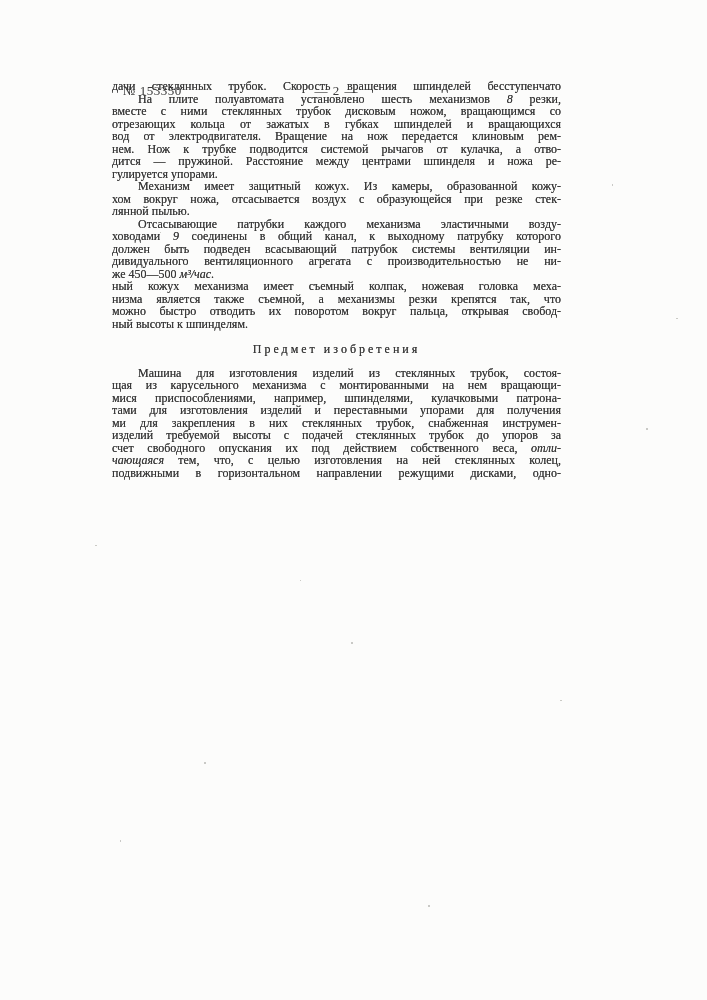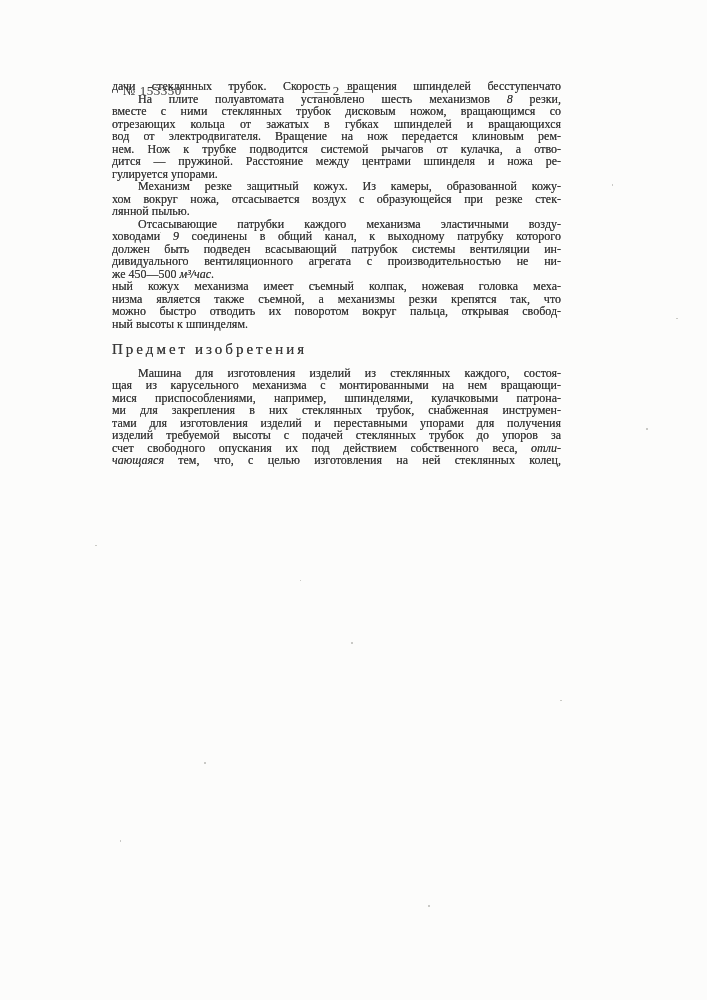--- a/index.html
+++ b/index.html
@@ -40,24 +40,25 @@
   .tl{
     text-align:justify;
     text-align-last:justify;
     height:12.5px;
     white-space:nowrap;
   }
   .tl.pl{text-align-last:left;}
   .tl.ind{text-indent:26px;}
   .tl i{font-style:italic;}
   .heading{
+    text-align:center;
     letter-spacing:3px;
     margin:13px 0 11px 0;
     height:12.5px;
-    font-size:15px;
+    font-size:12px;
   }
   .speck{position:absolute;border-radius:50%;background:#b9b9b4;}
 </style>
 </head>
 <body>
 
 <div class="page">
 
   <div class="header">
     <span class="doc-no">№ 153350</span>
@@ -67,43 +68,44 @@
   <div class="body">
     <div id="paras-before">
         <div class="tl">дачи стеклянных трубок. Скорость вращения шпинделей бесступенчато</div>
         <div class="tl ind">На плите полуавтомата установлено шесть механизмов <i>8</i> резки,</div>
         <div class="tl">вместе с ними стеклянных трубок дисковым ножом, вращающимся со</div>
         <div class="tl">отрезающих кольца от зажатых в губках шпинделей и вращающихся</div>
         <div class="tl">вод от электродвигателя. Вращение на нож передается клиновым рем-</div>
         <div class="tl">нем. Нож к трубке подводится системой рычагов от кулачка, а отво-</div>
         <div class="tl">дится — пружиной. Расстояние между центрами шпинделя и ножа ре-</div>
         <div class="tl pl">гулируется  упорами.</div>
-        <div class="tl ind">Механизм резке защитный кожух. Из камеры, образованной кожу-</div>
+        <div class="tl ind">Механизм имеет защитный кожух. Из камеры, образованной кожу-</div>
         <div class="tl">хом вокруг ножа, отсасывается воздух с образующейся при резке стек-</div>
         <div class="tl pl">лянной  пылью.</div>
         <div class="tl ind">Отсасывающие патрубки каждого механизма эластичными возду-</div>
         <div class="tl">ховодами <i>9</i> соединены в общий канал, к выходному патрубку которого</div>
         <div class="tl">должен быть подведен всасывающий патрубок системы вентиляции ин-</div>
         <div class="tl">дивидуального вентиляционного агрегата с производительностью не ни-</div>
         <div class="tl pl">же  450—500  <i>м³/час</i>.</div>
         <div class="tl">ный кожух механизма имеет съемный колпак, ножевая головка меха-</div>
         <div class="tl">низма является также съемной, а механизмы резки крепятся так, что</div>
         <div class="tl">можно быстро отводить их поворотом вокруг пальца, открывая свобод-</div>
         <div class="tl pl">ный высоты к шпинделям.</div>
       </div>
     <div class="heading">Предмет изобретения</div>
     <div id="paras-after">
-        <div class="tl ind">Машина для изготовления изделий из стеклянных каждого, состоя-</div>
+        <div class="tl ind">Машина для изготовления изделий из стеклянных трубок, состоя-</div>
         <div class="tl">щая из карусельного механизма с монтированными на нем вращающи-</div>
         <div class="tl">мися приспособлениями, например, шпинделями, кулачковыми патрона-</div>
+        <div class="tl">тами для изготовления изделий и переставными упорами для получения</div>
         <div class="tl">ми для закрепления в них стеклянных трубок, снабженная инструмен-</div>
-        <div class="tl">тами для изготовления изделий и переставными упорами для получения</div>
         <div class="tl">изделий требуемой высоты с подачей стеклянных трубок до упоров за</div>
         <div class="tl">счет свободного опускания их под действием собственного веса, <i>отли-</i></div>
         <div class="tl"><i>чающаяся</i> тем, что, с целью изготовления на ней стеклянных колец,</div>
+        <div class="tl">подвижными в горизонтальном направлении режущими дисками, одно-</div>
       </div>
   </div>
 
   <div class="speck" style="left:530px;top:86px;width:2px;height:2px;"></div>
   <div class="speck" style="left:646px;top:428px;width:2px;height:2px;"></div>
   <div class="speck" style="left:612px;top:184px;width:1px;height:2px;"></div>
   <div class="speck" style="left:676px;top:318px;width:2px;height:1px;"></div>
   <div class="speck" style="left:351px;top:642px;width:2px;height:2px;"></div>
   <div class="speck" style="left:204px;top:762px;width:2px;height:2px;"></div>
   <div class="speck" style="left:95px;top:545px;width:2px;height:1px;"></div>

